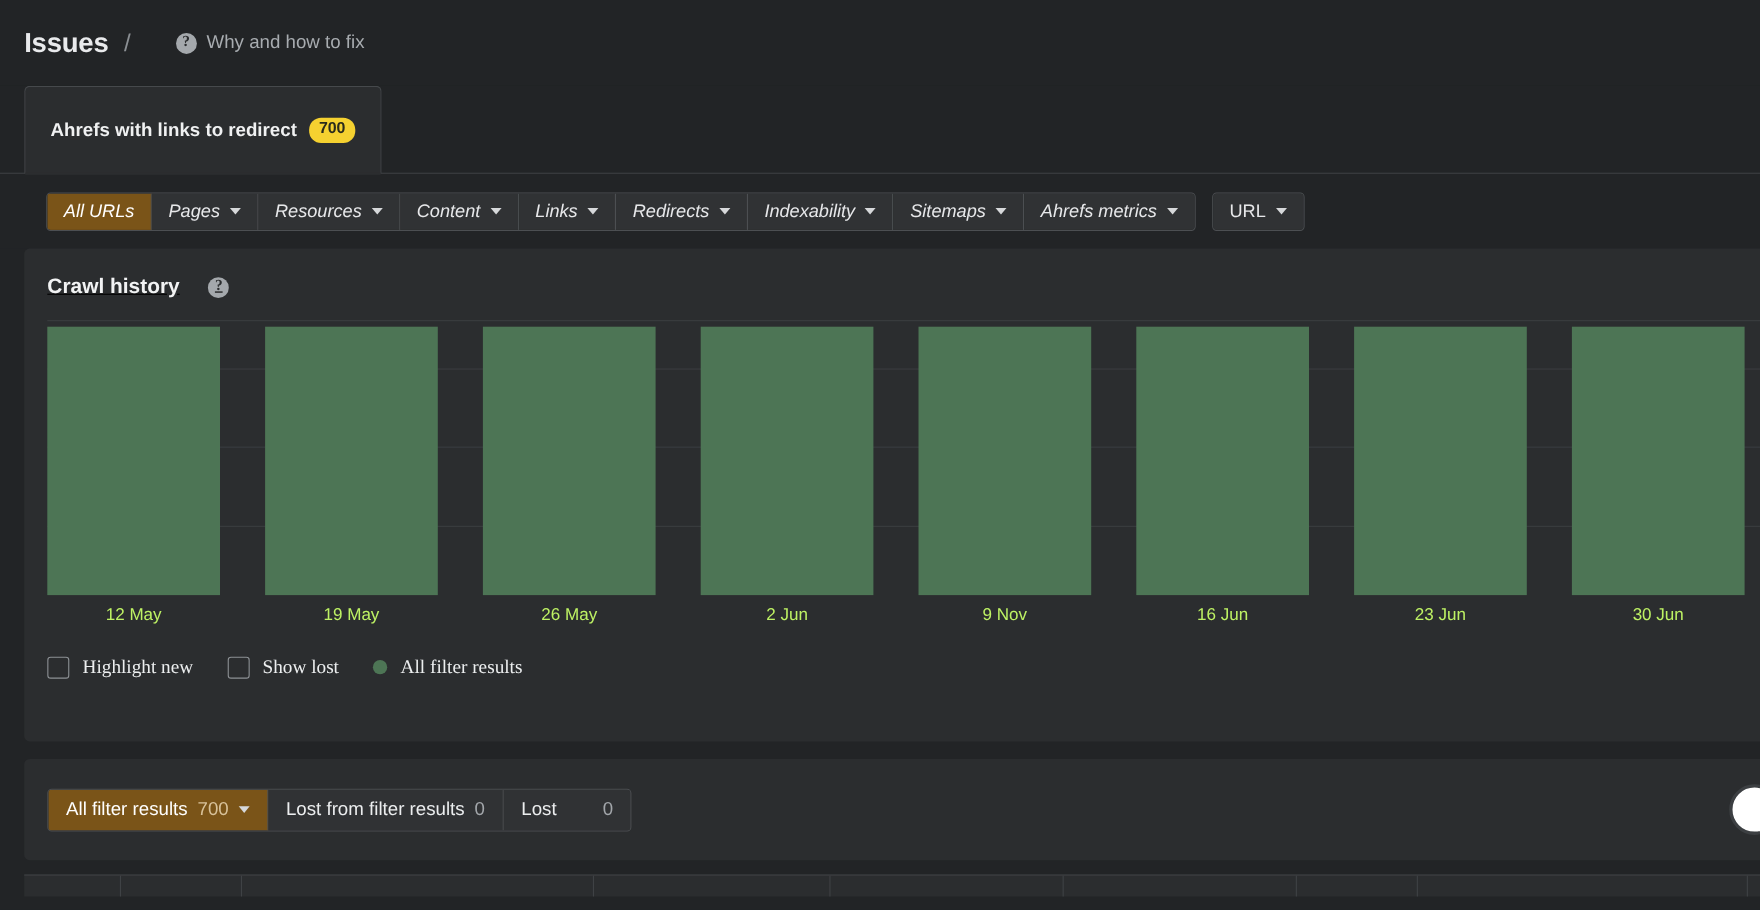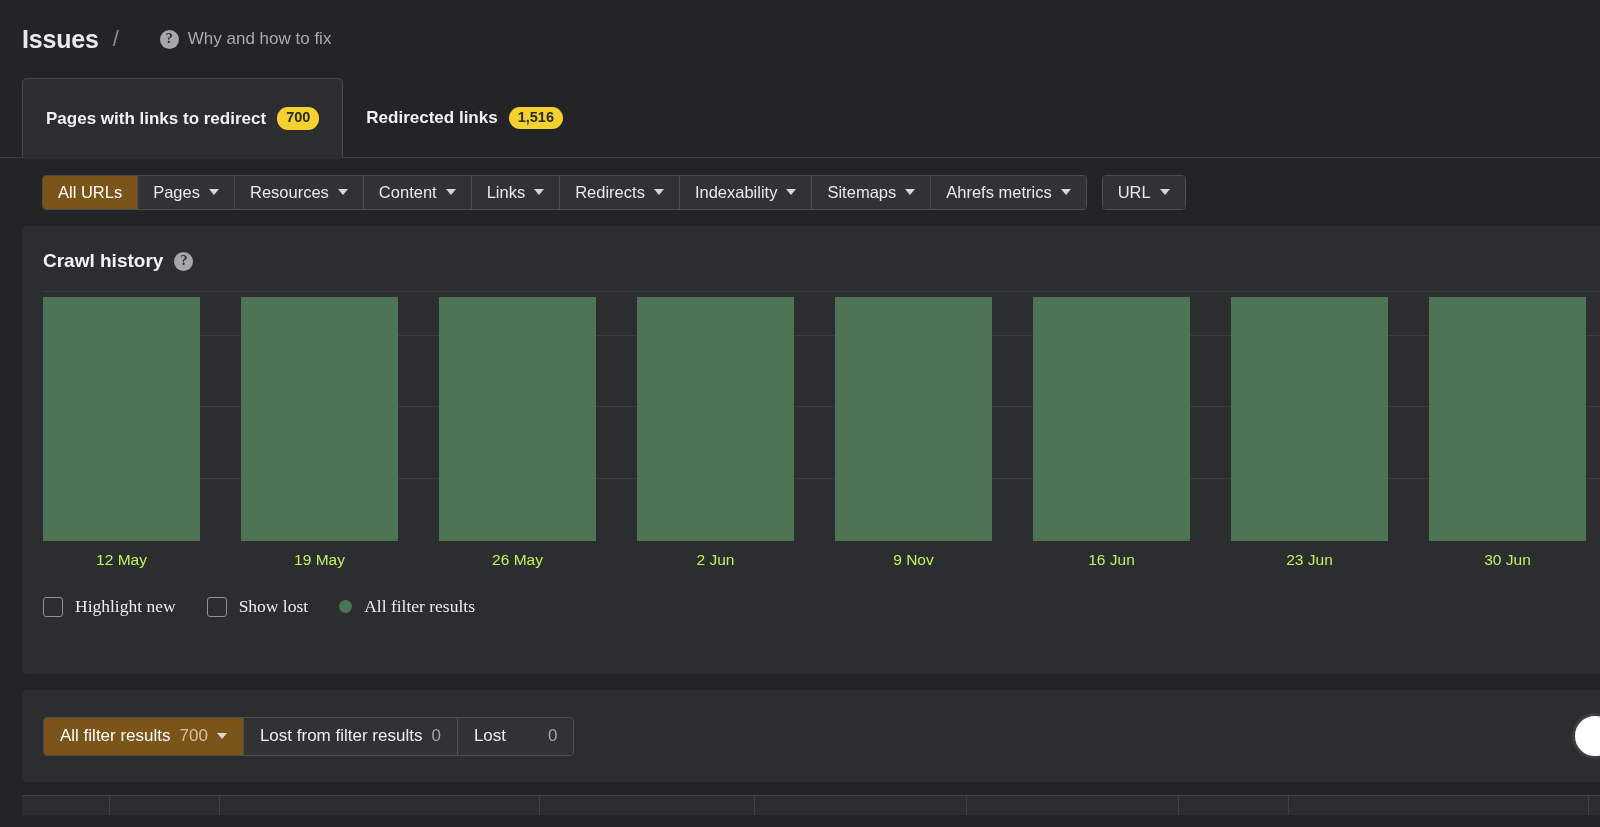--- a/index.html
+++ b/index.html
@@ -94,21 +94,21 @@
     border-radius: 4px;
     height: 35px;
     overflow: hidden;
   }
   .seg {
     display: flex; align-items: center; gap: 9px;
     padding: 0 15px;
     font-size: 16.5px; color: #e7e8ea;
     background: #303234;
     border-right: 1px solid #4c4f52;
-    cursor: pointer; white-space: nowrap;
+    cursor: pointer; white-space: nowrap; font-style: italic;
   }
   .seg:last-child { border-right: none; }
   .seg.active { background: #7a5418; color: #ffffff; }
   .caret {
     width: 0; height: 0;
     border-left: 5px solid transparent;
     border-right: 5px solid transparent;
     border-top: 6px solid #d6d8da;
     display: inline-block;
   }
@@ -156,22 +156,22 @@
   .panel {
     margin: 0 0 0 22px;
     background: #2b2d2f;
     border-radius: 5px 0 0 5px;
     height: 448px;
     padding: 24px 0 0 0;
     position: relative;
     overflow: hidden;
   }
   .panel-head {
-    display: flex; align-items: center; gap: 11px;
-    padding-left: 21px; padding-bottom: 19px;
+    display: flex; align-items: center; gap: 26px;
+    padding-left: 21px; padding-bottom: 19px; text-decoration: underline;
   }
   .panel-title { font-size: 19px; font-weight: bold; color: #f2f3f4; }
 
   .chart-wrap {
     position: relative;
     height: 250px;
     margin: 0 0 0 21px;
     border-top: 1px solid #3a3d40;
   }
   .gridline {
@@ -287,26 +287,22 @@
   <span class="bc-issues">Issues</span>
   <span class="bc-sep">/</span>
   <span class="why-link">
     <span class="q-circle">?</span>
     <span class="why-text">Why and how to fix</span>
   </span>
 </div>
 
 <div class="tabs-row">
   <div class="tab active">
-    <span class="tab-label">Pages with links to redirect</span>
+    <span class="tab-label">Ahrefs with links to redirect</span>
     <span class="tab-badge">700</span>
-  </div>
-  <div class="tab">
-    <span class="tab-label">Redirected links</span>
-    <span class="tab-badge">1,516</span>
   </div>
 </div>
 
 <div class="filter-bar">
   <div class="seg-group">
     <div class="seg active">
       <span>All URLs</span>
     </div>
     <div class="seg">
       <span>Pages</span>

